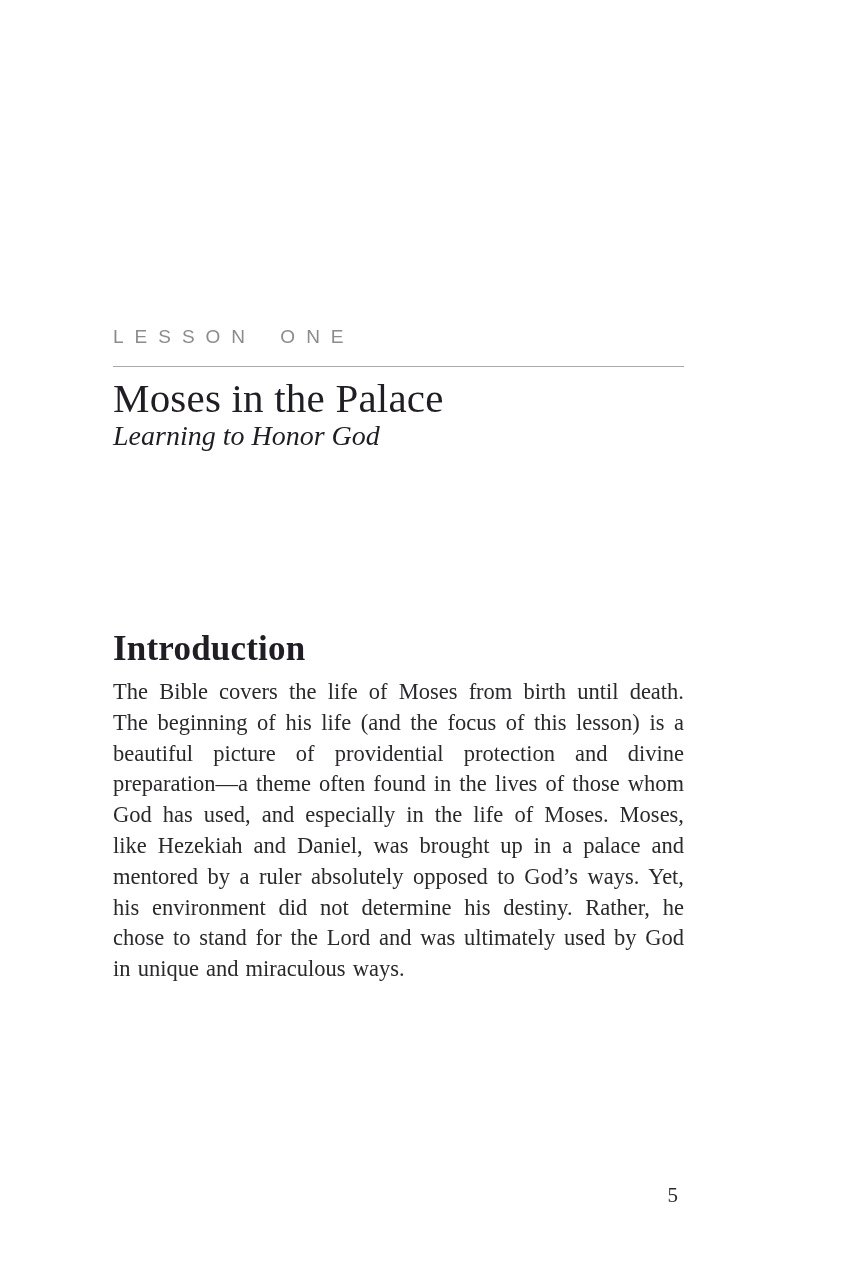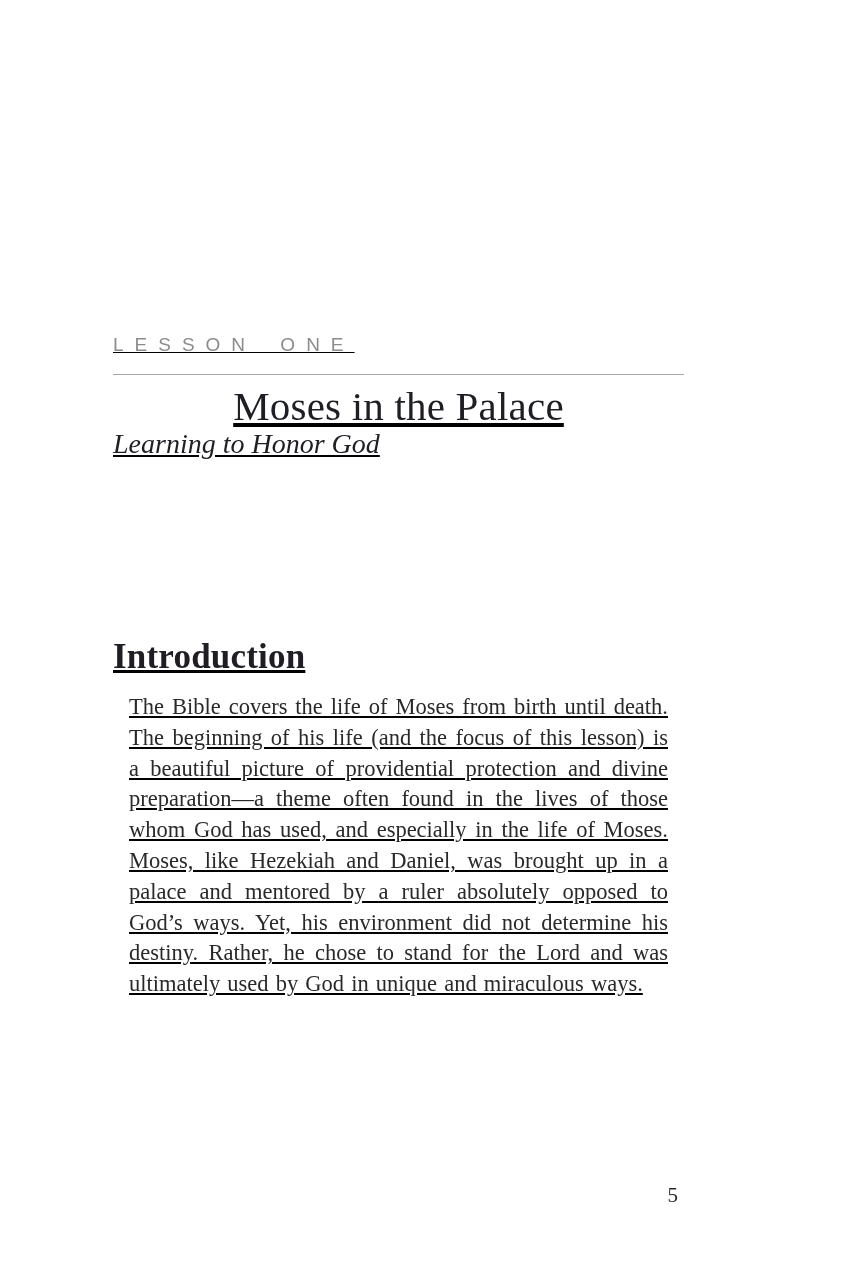--- a/index.html
+++ b/index.html
@@ -20,22 +20,21 @@
     font-family: "Liberation Serif", serif;
   }
   .page {
     position: absolute;
     inset: 0;
   }
   .content-column {
     position: absolute;
     left: 113px;
     width: 571px;
-    top: 8px;
-    text-decoration: underline;
+    top: 0;
   }
   .eyebrow {
     margin-top: 327px;
     font-family: "Liberation Sans", sans-serif;
     font-size: 19px;
     line-height: 19px;
     letter-spacing: 11px;
     word-spacing: 8px;
     color: var(--eyebrow-text, #8c8c8c);
     white-space: nowrap;
@@ -46,21 +45,20 @@
     margin: 20px 0 0 0;
     width: 100%;
   }
   .page-title {
     margin: 9px 0 0 0;
     font-size: 41px;
     line-height: 44px;
     font-weight: 400;
     color: var(--title-text, #211d25);
     letter-spacing: 0.2px;
-    text-align: center;
   }
   .page-subtitle {
     margin: 0 0 0 0;
     font-size: 28px;
     line-height: 32px;
     font-style: italic;
     font-weight: 400;
     color: var(--title-text, #211d25);
   }
   .section-heading {
@@ -74,21 +72,21 @@
   .body-copy {
     margin-top: 9px;
     font-size: 22.5px;
     line-height: 30.8px;
     color: var(--body-text, #2b282c);
     text-align: justify;
     word-spacing: 1.5px;
     hyphens: none;
   }
   .body-copy p {
-    margin: 16px;
+    margin: 0;
   }
   .body-copy p.indent {
     text-indent: 38px;
   }
   .body-copy strong {
     font-weight: 700;
   }
   .page-number {
     position: absolute;
     top: 1183px;

